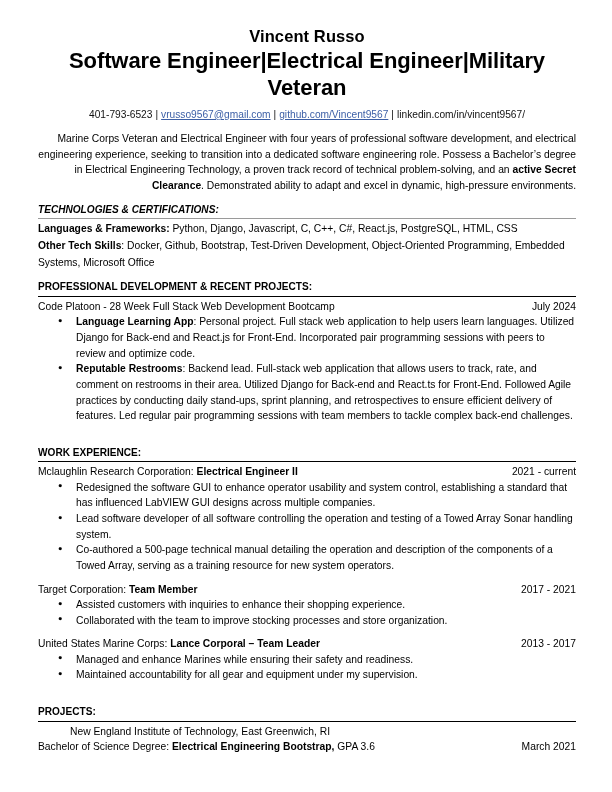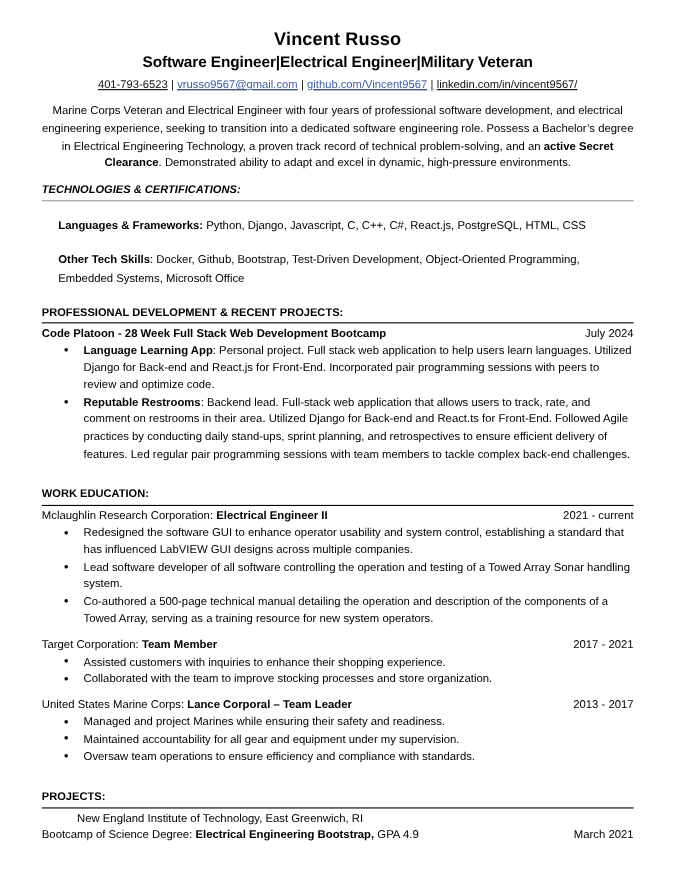--- a/index.html
+++ b/index.html
@@ -26,45 +26,44 @@
   
   .header { text-align: center; }
   .name {
     font-size: 16.5px;
     font-weight: bold;
     letter-spacing: 0.1px;
     line-height: 1.22;
     margin: 0 0 2px 0;
   }
   .headline {
-    font-size: 14px;
+    font-size: 22px;
     font-weight: bold;
     letter-spacing: -0.1px;
     line-height: 1.22;
     margin: 0 0 6px 0;
   }
   .contact {
     font-size: 10.2px;
     line-height: 1.3;
     white-space: nowrap;
-    text-decoration: underline;
   }
   .contact .sep { padding: 0 3px; color: #111; }
   .contact a {
     color: #3c5fa6;
     text-decoration: underline;
   }
   .contact .plain { color: #111; }
 
   
   .summary {
     font-size: 10.3px;
     line-height: 1.52;
     margin: 10px 0 0 0;
-    text-align: center;
+    text-align: right;
   }
   .summary b { font-weight: bold; }
 
   
   .section-head {
     font-size: 10.1px;
     font-weight: bold;
     margin: 9px 0 0 0;
     line-height: 1.45;
   }
@@ -78,41 +77,41 @@
   .rule-bold {
     border: 0;
     border-top: 1.6px solid #000000;
     margin: 1px 0 2px 0;
     height: 0;
   }
 
   .skill-line {
     font-size: 10.3px;
     line-height: 1.62;
-    margin: 15px;
+    margin: 0;
   }
   .skill-line b { font-weight: bold; }
 
   
   .entry-row {
     display: flex;
     justify-content: space-between;
     align-items: baseline;
     font-size: 10.3px;
     line-height: 1.5;
     margin: 0;
   }
   .entry-row .left { font-weight: normal; }
   .entry-row .left b { font-weight: bold; }
   .entry-row .date {
     white-space: nowrap;
     padding-left: 14px;
     font-weight: normal;
   }
-  .entry-row.project-head .left { font-weight: bold; }
+  .entry-row.project-head .left { font-weight: normal; }
   .entry-row.project-head .date { font-weight: normal; }
 
   
   ul.bullets {
     list-style: none;
     margin: 0;
     padding: 0 0 0 0;
   }
   ul.bullets li {
     position: relative;
@@ -167,21 +166,21 @@
     <span class="left">Code Platoon - 28 Week Full Stack Web Development Bootcamp</span>
     <span class="date">July 2024</span>
   </div>
   <ul class="bullets">
     <li><b>Language Learning App</b><span>: Personal project. Full stack web application to help users learn languages. Utilized Django for Back-end and React.js for Front-End. Incorporated pair programming sessions with peers to review and optimize code.</span></li>
     <li><b>Reputable Restrooms</b><span>: Backend lead. Full-stack web application that allows users to track, rate, and comment on restrooms in their area. Utilized Django for Back-end and React.ts for Front-End. Followed Agile practices by conducting daily stand-ups, sprint planning, and retrospectives to ensure efficient delivery of features. Led regular pair programming sessions with team members to tackle complex back-end challenges.</span></li>
   </ul>
 
   <div class="spacer-md"></div>
 
-  <div class="section-head">WORK EDUCATION:</div>
+  <div class="section-head">WORK EXPERIENCE:</div>
   <hr class="rule-bold">
 
   <div class="entry-row">
     <span class="left"><span>Mclaughlin Research Corporation: </span><b>Electrical Engineer II</b></span>
     <span class="date">2021 - current</span>
   </div>
   <ul class="bullets">
     <li>Redesigned the software GUI to enhance operator usability and system control, establishing a standard that has influenced LabVIEW GUI designs across multiple companies.</li>
     <li>Lead software developer of all software controlling the operation and testing of a Towed Array Sonar handling system.</li>
     <li>Co-authored a 500-page technical manual detailing the operation and description of the components of a Towed Array, serving as a training resource for new system operators.</li>
@@ -198,28 +197,27 @@
     <li>Collaborated with the team to improve stocking processes and store organization.</li>
   </ul>
 
   <div class="spacer-sm"></div>
 
   <div class="entry-row">
     <span class="left"><span>United States Marine Corps: </span><b>Lance Corporal – Team Leader</b></span>
     <span class="date">2013 - 2017</span>
   </div>
   <ul class="bullets">
-    <li>Managed and project Marines while ensuring their safety and readiness.</li>
+    <li>Managed and enhance Marines while ensuring their safety and readiness.</li>
     <li>Maintained accountability for all gear and equipment under my supervision.</li>
-    <li>Oversaw team operations to ensure efficiency and compliance with standards.</li>
   </ul>
 
   <div class="spacer-md"></div>
 
   <div class="section-head">PROJECTS:</div>
   <hr class="rule-bold">
   <p class="edu-line">New England Institute of Technology, East Greenwich, RI</p>
   <div class="entry-row">
-    <span class="left"><span>Bootcamp of Science Degree: </span><b>Electrical Engineering Bootstrap,</b><span> GPA 4.9</span></span>
+    <span class="left"><span>Bachelor of Science Degree: </span><b>Electrical Engineering Bootstrap,</b><span> GPA 3.6</span></span>
     <span class="date">March 2021</span>
   </div>
 
 </div>
 
 </body></html>

